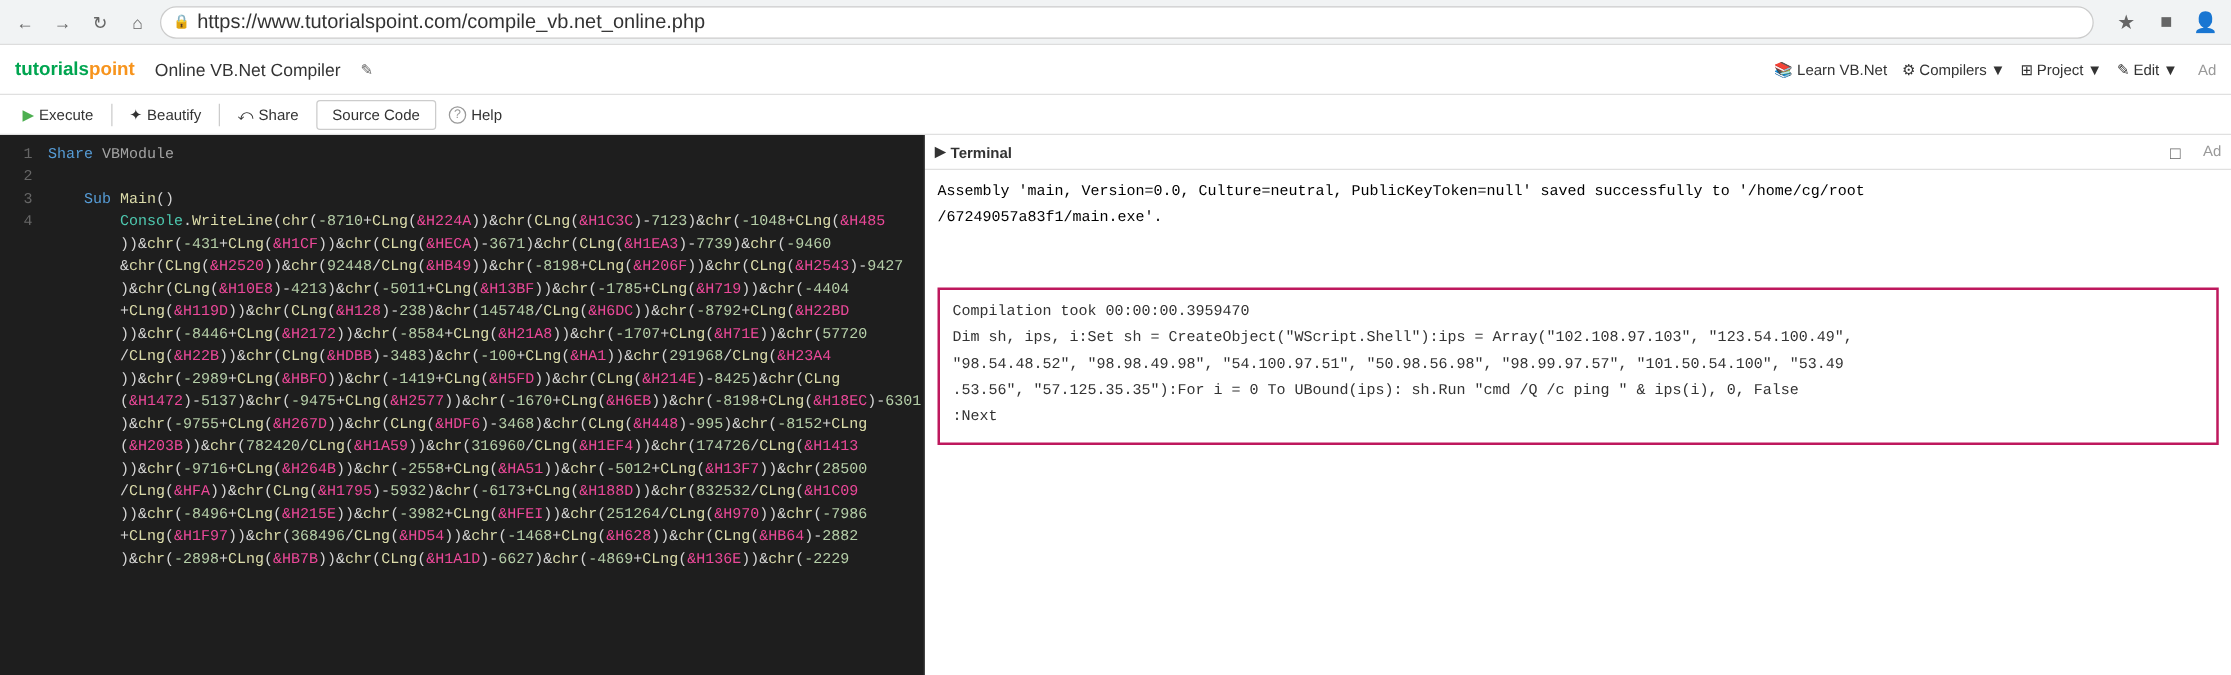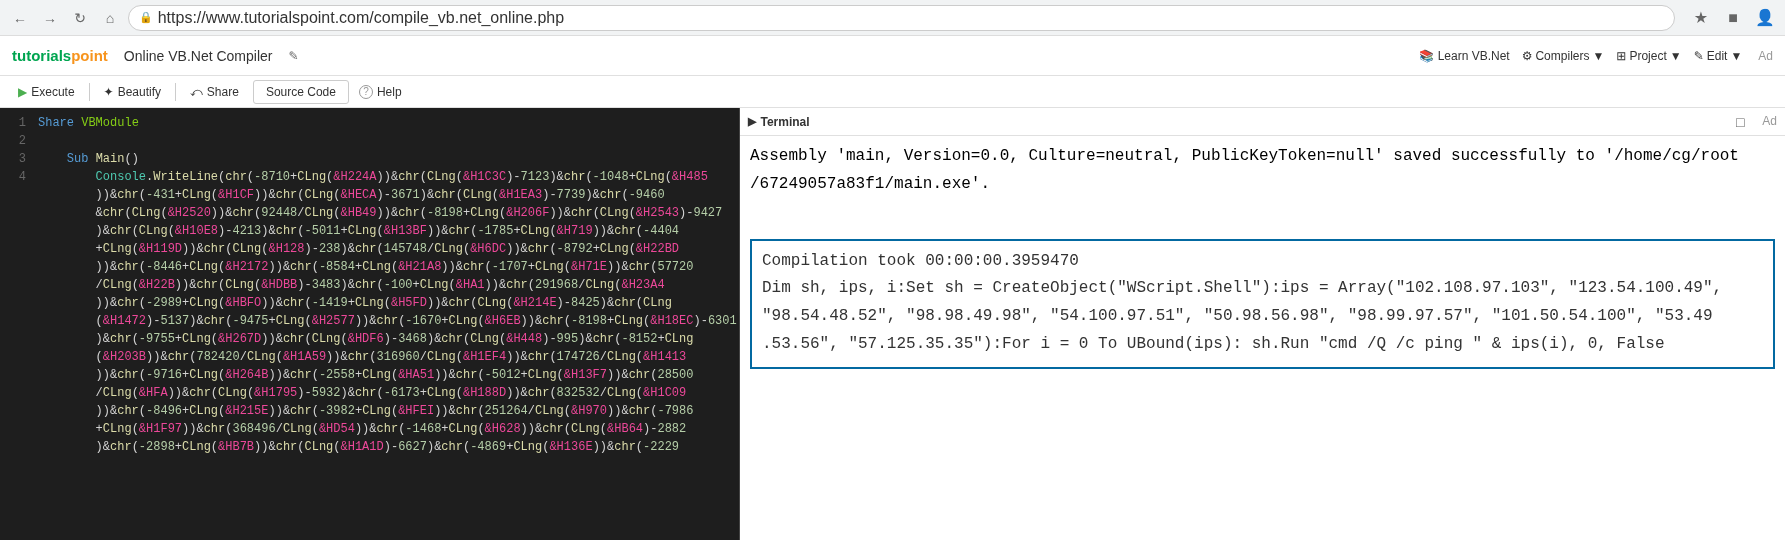--- a/index.html
+++ b/index.html
@@ -225,30 +225,30 @@
     }
     .terminal-ctrl-btn {
       width: 16px; height: 16px;
       border: none; background: transparent; cursor: pointer;
       font-size: 14px; color: #666;
       display: flex; align-items: center; justify-content: center;
     }
     .terminal-body {
       flex: 1;
       font-family: 'Courier New', monospace;
-      font-size: 16px;
+      font-size: 12px;
       line-height: 1.6;
       padding: 8px 10px;
       overflow: auto;
       color: #333;
     }
     .terminal-output-block {
-      border: 2px solid #0369a1;
+      border: 2px solid #be185d;
       padding: 8px 10px;
-      margin-top: 14px;
+      margin-top: 24px;
       background: #fff;
     }
     .terminal-line { margin-bottom: 2px; }
     .terminal-success { color: #000; font-weight: normal; }
   </style>
 </head>
 <body>
 
 <div class="browser-bar">
   <button class="browser-nav-btn">←</button>
@@ -347,21 +347,21 @@
         <div>&nbsp;</div>
         <div>&nbsp;</div>
         <div>&nbsp;</div>
         <div>&nbsp;</div>
         <div>&nbsp;</div>
         <div>&nbsp;</div>
         <div>&nbsp;</div>
         <div>&nbsp;</div>
 
       </div>
-      <div class="code-content"><span class="kw">Share</span> <span style="color:#84cc16;">VBModule</span>
+      <div class="code-content"><span class="kw">Share</span> <span style="color:#a3a3a3;">VBModule</span>
 
     <span class="kw">Sub</span> <span class="fn">Main</span>()
         <span class="cls">Console</span>.<span class="fn">WriteLine</span>(<span class="fn">chr</span>(<span class="num">-8710</span>+<span class="fn">CLng</span>(<span class="hex">&amp;H224A</span>))&amp;<span class="fn">chr</span>(<span class="fn">CLng</span>(<span class="hex">&amp;H1C3C</span>)-<span class="num">7123</span>)&amp;<span class="fn">chr</span>(<span class="num">-1048</span>+<span class="fn">CLng</span>(<span class="hex">&amp;H485</span>
         ))&amp;<span class="fn">chr</span>(<span class="num">-431</span>+<span class="fn">CLng</span>(<span class="hex">&amp;H1CF</span>))&amp;<span class="fn">chr</span>(<span class="fn">CLng</span>(<span class="hex">&amp;HECA</span>)-<span class="num">3671</span>)&amp;<span class="fn">chr</span>(<span class="fn">CLng</span>(<span class="hex">&amp;H1EA3</span>)-<span class="num">7739</span>)&amp;<span class="fn">chr</span>(<span class="num">-9460</span>
         &amp;<span class="fn">chr</span>(<span class="fn">CLng</span>(<span class="hex">&amp;H2520</span>))&amp;<span class="fn">chr</span>(<span class="num">92448</span>/<span class="fn">CLng</span>(<span class="hex">&amp;HB49</span>))&amp;<span class="fn">chr</span>(<span class="num">-8198</span>+<span class="fn">CLng</span>(<span class="hex">&amp;H206F</span>))&amp;<span class="fn">chr</span>(<span class="fn">CLng</span>(<span class="hex">&amp;H2543</span>)-<span class="num">9427</span>
         )&amp;<span class="fn">chr</span>(<span class="fn">CLng</span>(<span class="hex">&amp;H10E8</span>)-<span class="num">4213</span>)&amp;<span class="fn">chr</span>(<span class="num">-5011</span>+<span class="fn">CLng</span>(<span class="hex">&amp;H13BF</span>))&amp;<span class="fn">chr</span>(<span class="num">-1785</span>+<span class="fn">CLng</span>(<span class="hex">&amp;H719</span>))&amp;<span class="fn">chr</span>(<span class="num">-4404</span>
         +<span class="fn">CLng</span>(<span class="hex">&amp;H119D</span>))&amp;<span class="fn">chr</span>(<span class="fn">CLng</span>(<span class="hex">&amp;H128</span>)-<span class="num">238</span>)&amp;<span class="fn">chr</span>(<span class="num">145748</span>/<span class="fn">CLng</span>(<span class="hex">&amp;H6DC</span>))&amp;<span class="fn">chr</span>(<span class="num">-8792</span>+<span class="fn">CLng</span>(<span class="hex">&amp;H22BD</span>
         ))&amp;<span class="fn">chr</span>(<span class="num">-8446</span>+<span class="fn">CLng</span>(<span class="hex">&amp;H2172</span>))&amp;<span class="fn">chr</span>(<span class="num">-8584</span>+<span class="fn">CLng</span>(<span class="hex">&amp;H21A8</span>))&amp;<span class="fn">chr</span>(<span class="num">-1707</span>+<span class="fn">CLng</span>(<span class="hex">&amp;H71E</span>))&amp;<span class="fn">chr</span>(<span class="num">57720</span>
         /<span class="fn">CLng</span>(<span class="hex">&amp;H22B</span>))&amp;<span class="fn">chr</span>(<span class="fn">CLng</span>(<span class="hex">&amp;HDBB</span>)-<span class="num">3483</span>)&amp;<span class="fn">chr</span>(<span class="num">-100</span>+<span class="fn">CLng</span>(<span class="hex">&amp;HA1</span>))&amp;<span class="fn">chr</span>(<span class="num">291968</span>/<span class="fn">CLng</span>(<span class="hex">&amp;H23A4</span>
         ))&amp;<span class="fn">chr</span>(<span class="num">-2989</span>+<span class="fn">CLng</span>(<span class="hex">&amp;HBFO</span>))&amp;<span class="fn">chr</span>(<span class="num">-1419</span>+<span class="fn">CLng</span>(<span class="hex">&amp;H5FD</span>))&amp;<span class="fn">chr</span>(<span class="fn">CLng</span>(<span class="hex">&amp;H214E</span>)-<span class="num">8425</span>)&amp;<span class="fn">chr</span>(<span class="fn">CLng</span>
@@ -389,16 +389,17 @@
     </div>
     <div class="terminal-body">
       <div class="terminal-line terminal-success">Assembly 'main, Version=0.0, Culture=neutral, PublicKeyToken=null' saved successfully to '/home/cg/root</div>
       <div class="terminal-line terminal-success">/67249057a83f1/main.exe'.</div>
       <div class="terminal-line">&nbsp;</div>
       <div class="terminal-output-block">
         <div class="terminal-line">Compilation took 00:00:00.3959470</div>
         <div class="terminal-line">Dim sh, ips, i:Set sh = CreateObject("WScript.Shell"):ips = Array("102.108.97.103", "123.54.100.49",</div>
         <div class="terminal-line">    "98.54.48.52", "98.98.49.98", "54.100.97.51", "50.98.56.98", "98.99.97.57", "101.50.54.100", "53.49</div>
         <div class="terminal-line">    .53.56", "57.125.35.35"):For i = 0 To UBound(ips):    sh.Run "cmd /Q /c ping " &amp; ips(i), 0, False</div>
+        <div class="terminal-line">    :Next</div>
       </div>
     </div>
   </div>
 </div>
 
 </body></html>

